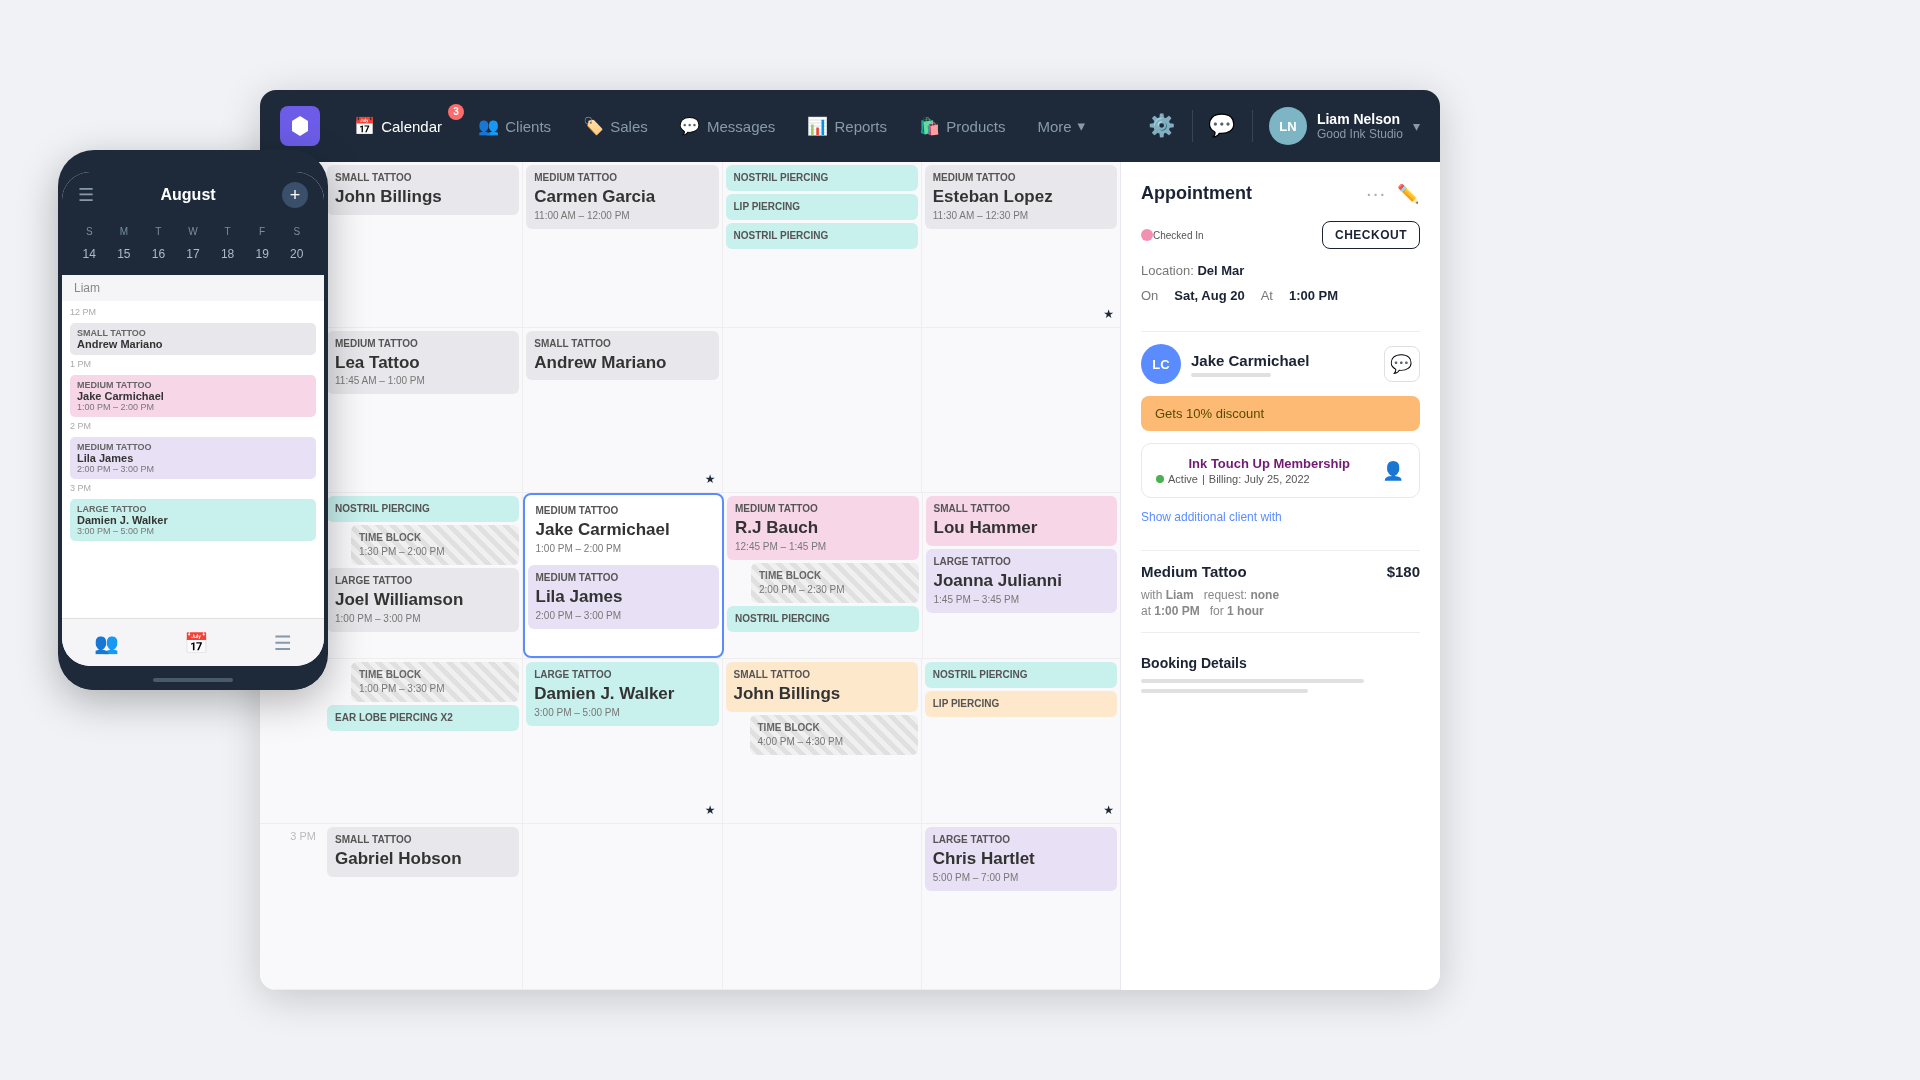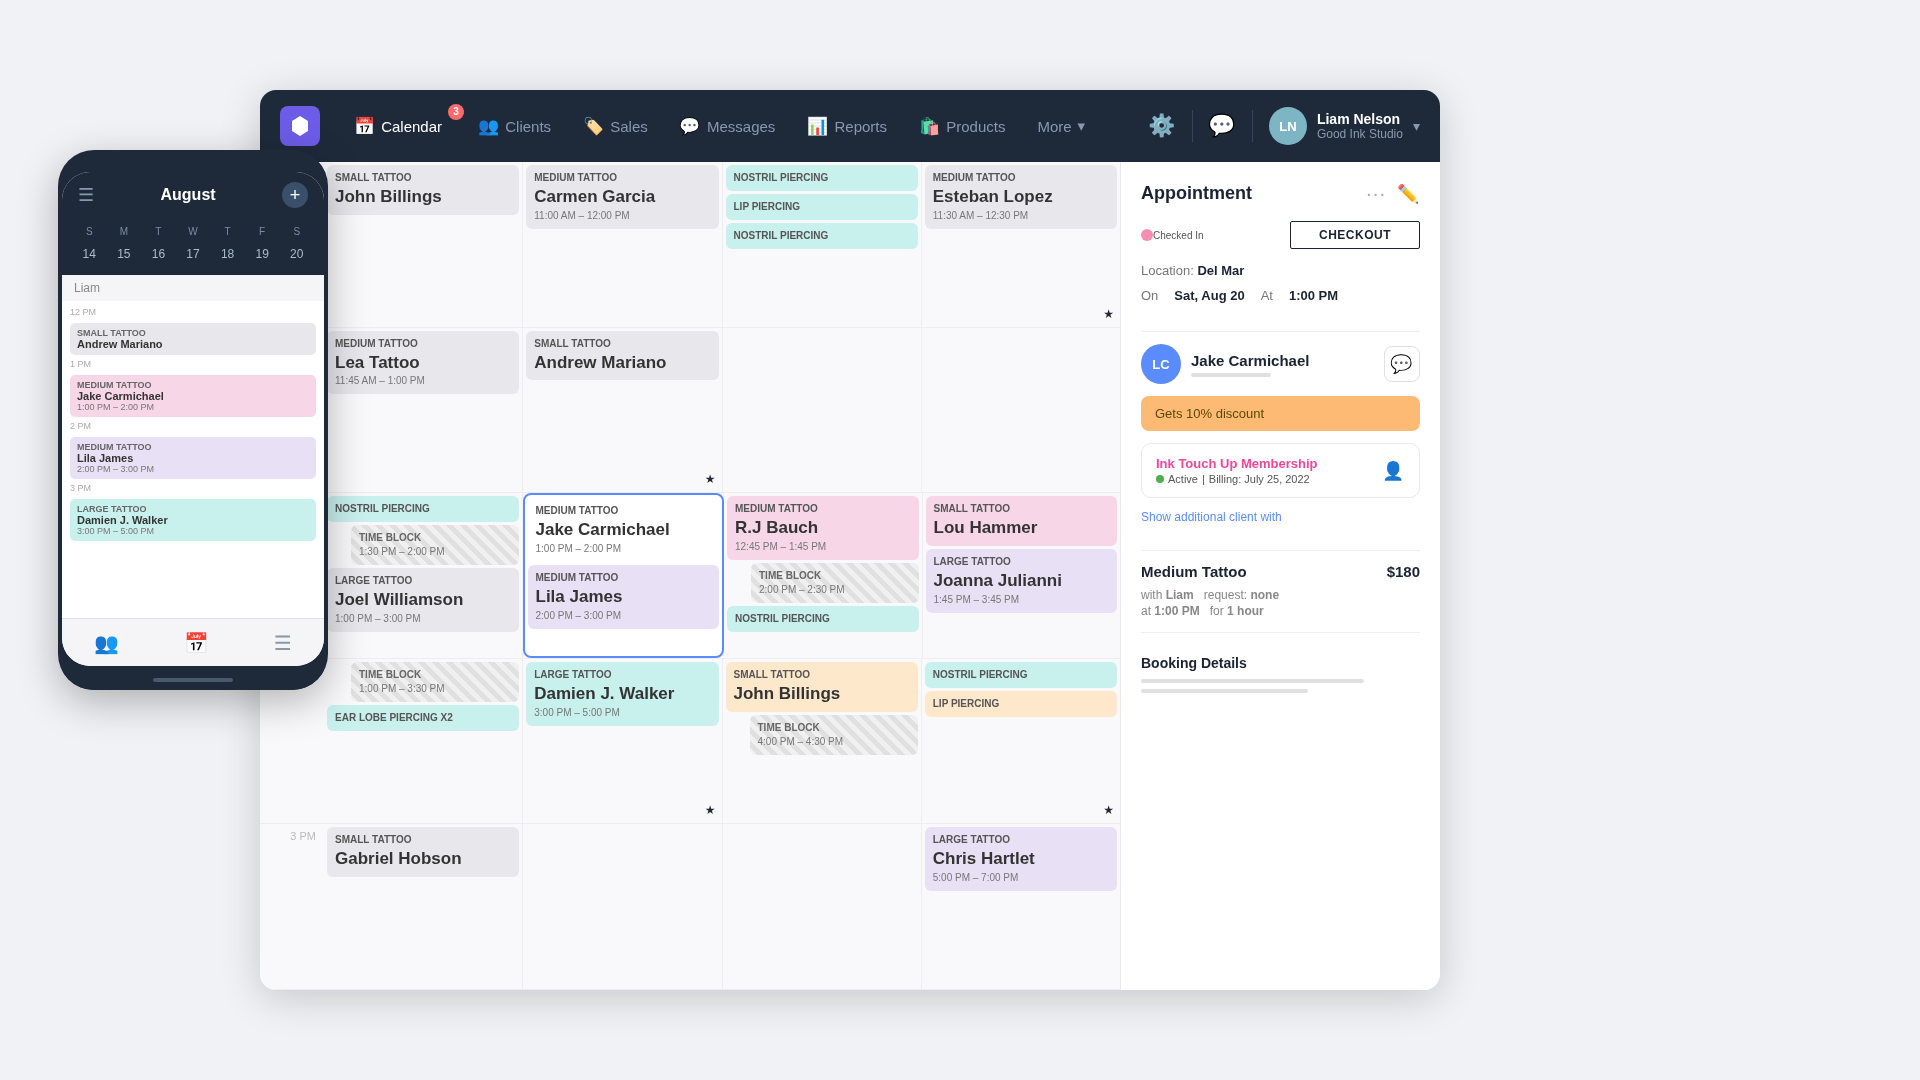--- a/index.html
+++ b/index.html
@@ -235,22 +235,22 @@
       height: 12px;
       border-radius: 50%;
       background: #f48fb1;
     }
     .checkout-btn {
       background: #fff;
       border: 1.5px solid #1a2233;
       color: #1a2233;
       font-size: 12px;
       font-weight: 700;
-      padding: 6px 28px;
-      border-radius: 2px;
+      padding: 6px 12px;
+      border-radius: 8px;
       cursor: pointer;
       letter-spacing: 0.5px;
     }
     .info-row {
       font-size: 13px;
       color: #777;
       margin-bottom: 10px;
     }
     .info-row strong { color: #1a2233; font-weight: 600; }
     .datetime-row {
@@ -317,21 +317,21 @@
     .membership-box {
       border: 1px solid #e8e8ee;
       border-radius: 10px;
       padding: 12px 14px;
       margin-bottom: 12px;
       display: flex;
       align-items: center;
       justify-content: space-between;
     }
     .membership-info { flex: 1; }
-    .membership-name { font-size: 13px; font-weight: 600; color: #ec4899; }
+    .membership-name { font-size: 13px; font-weight: 600; color: #701a75; text-align: center; }
     .membership-status {
       font-size: 11px;
       color: #555;
       margin-top: 2px;
       display: flex;
       align-items: center;
       gap: 4px;
     }
     .dot-green {
       width: 8px;

